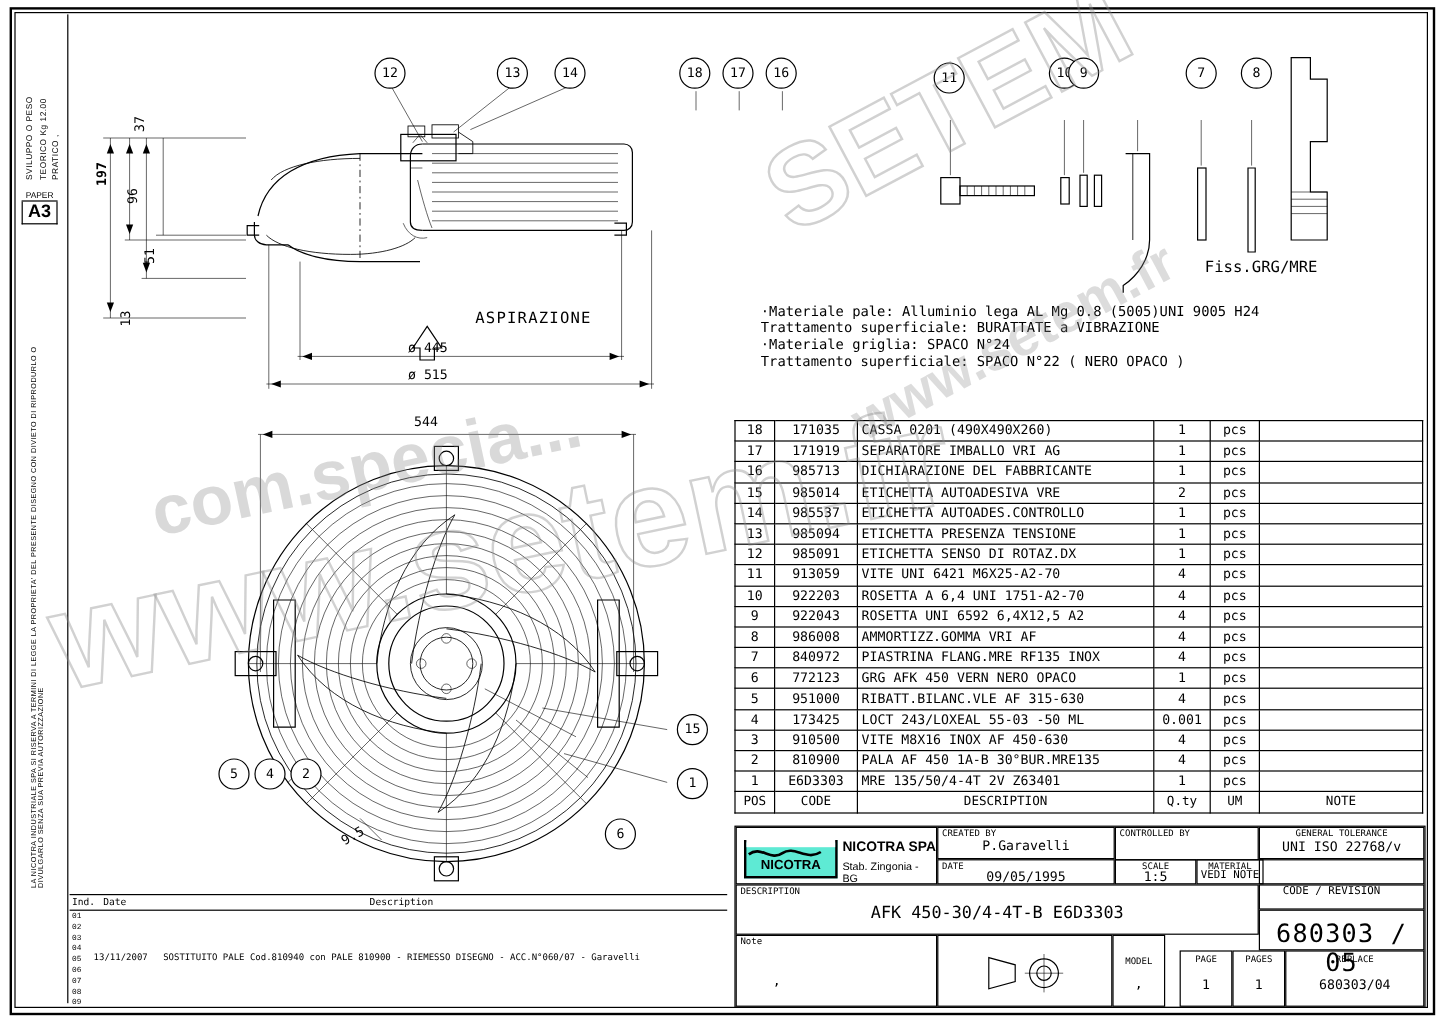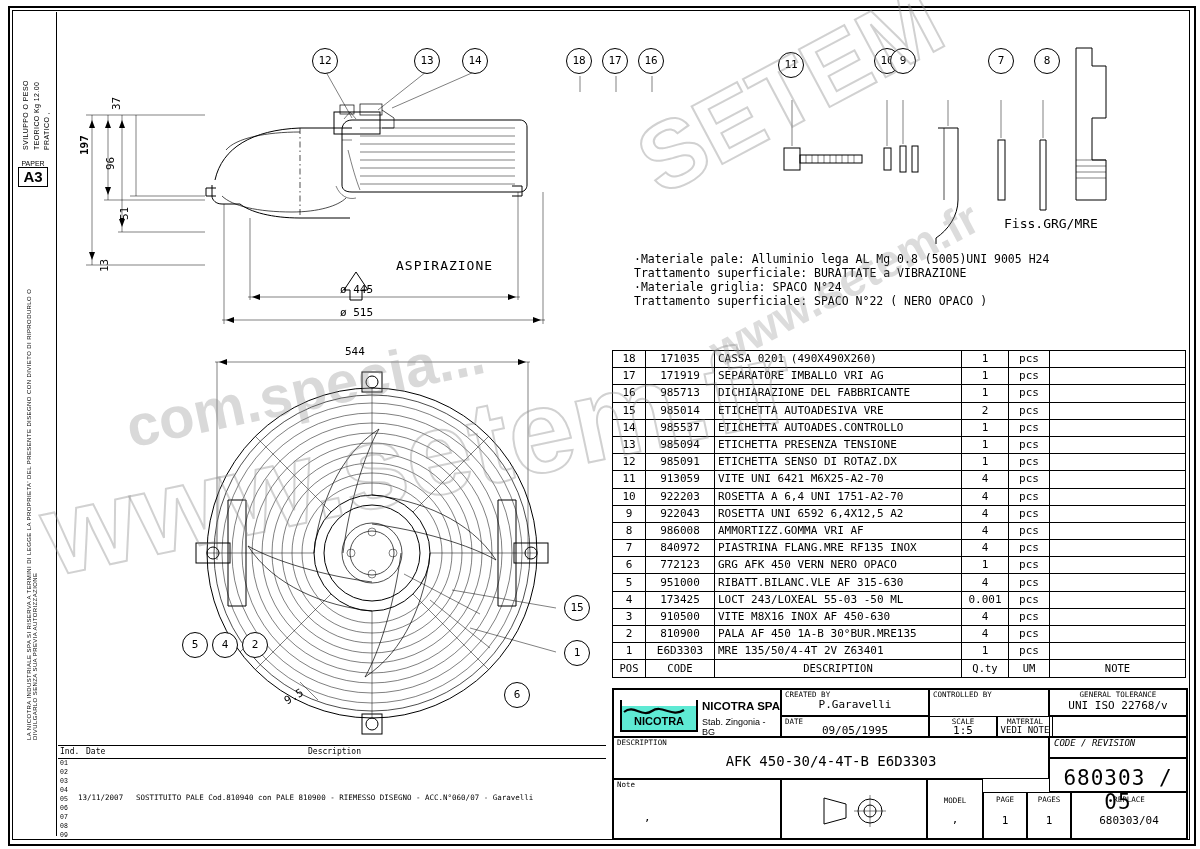--- a/index.html
+++ b/index.html
@@ -516,40 +516,40 @@
       <div class="tiny ctr">MATERIAL</div>
       <div class="sm ctr" style="margin-top:-1px;">VEDI NOTE</div>
     </div>
     <div class="tbcell" style="left:436px;top:27px;width:138px;height:21px;"></div>
 
     <div class="tbcell" style="left:0;top:48px;width:436px;height:42px;">
       <div class="tiny" style="padding-left:3px;">DESCRIPTION</div>
       <div class="ctr" style="font-size:14px;margin-top:6px;">AFK 450-30/4-4T-B E6D3303</div>
     </div>
     <div class="tbcell" style="left:436px;top:48px;width:138px;height:21px;">
-      <div class="sm" style="padding-left:4px;font-style:italic;">CODE / REVISION</div>
+      <div class="sm" style="padding-left:19px;">CODE / REVISION</div>
     </div>
     <div class="tbcell" style="left:436px;top:69px;width:138px;height:34px;">
       <div class="xl ctr" style="margin-top:7px;">680303 / 05</div>
     </div>
 
     <div class="tbcell" style="left:0;top:90px;width:168px;height:60px;">
       <div class="tiny" style="padding-left:3px;">Note</div>
       <div class="md" style="padding-left:30px;margin-top:22px;">,</div>
     </div>
     <div class="tbcell" style="left:168px;top:90px;width:146px;height:60px;">
       <svg width="146" height="60" viewBox="0 0 146 60" style="position:absolute;left:0;top:0;">
         <path class="st" d="M42,18 L64,24 L64,38 L42,44 Z"></path>
         <circle class="st" cx="88" cy="31" r="12"></circle>
         <circle class="st" cx="88" cy="31" r="6"></circle>
         <line class="thin" x1="88" y1="15" x2="88" y2="47"></line>
         <line class="thin" x1="72" y1="31" x2="104" y2="31"></line>
       </svg>
     </div>
-    <div class="tbcell" style="left:314px;top:90px;width:56px;height:60px;">
+    <div class="tbcell" style="left:314px;top:90px;width:44px;height:60px;">
       <div class="tiny ctr" style="margin-top:16px;">MODEL</div>
       <div class="md ctr" style="margin-top:8px;">,</div>
     </div>
     <div class="tbcell" style="left:370px;top:103px;width:44px;height:47px;">
       <div class="tiny ctr" style="margin-top:2px;">PAGE</div>
       <div class="md ctr" style="margin-top:10px;">1</div>
     </div>
     <div class="tbcell" style="left:414px;top:103px;width:44px;height:47px;">
       <div class="tiny ctr" style="margin-top:2px;">PAGES</div>
       <div class="md ctr" style="margin-top:10px;">1</div>

